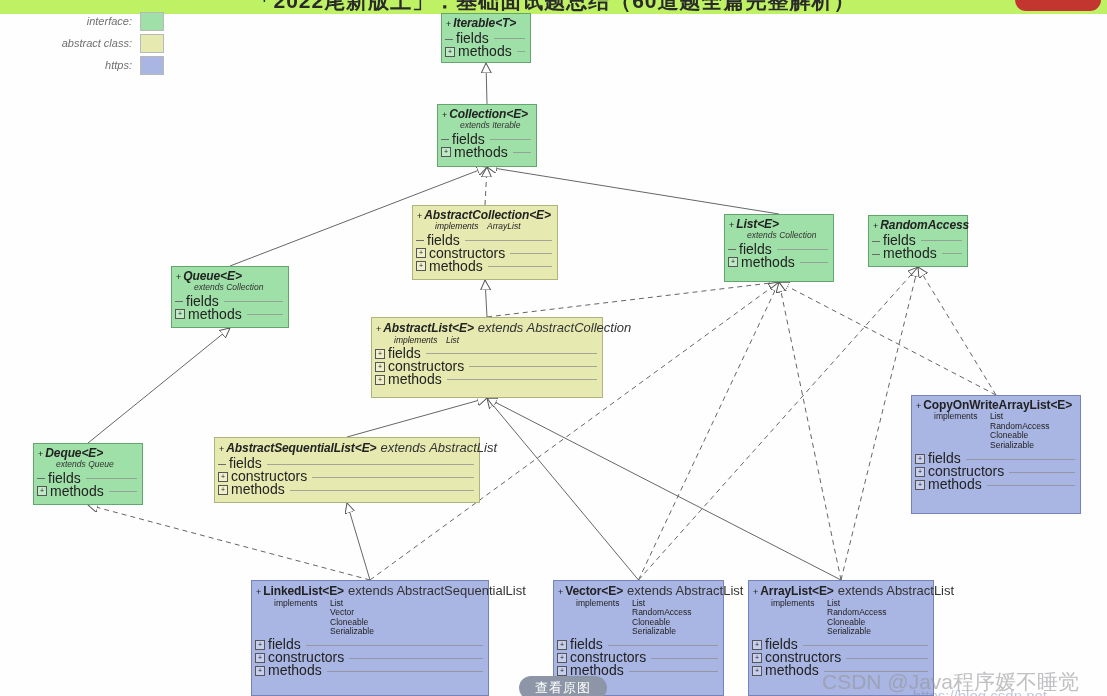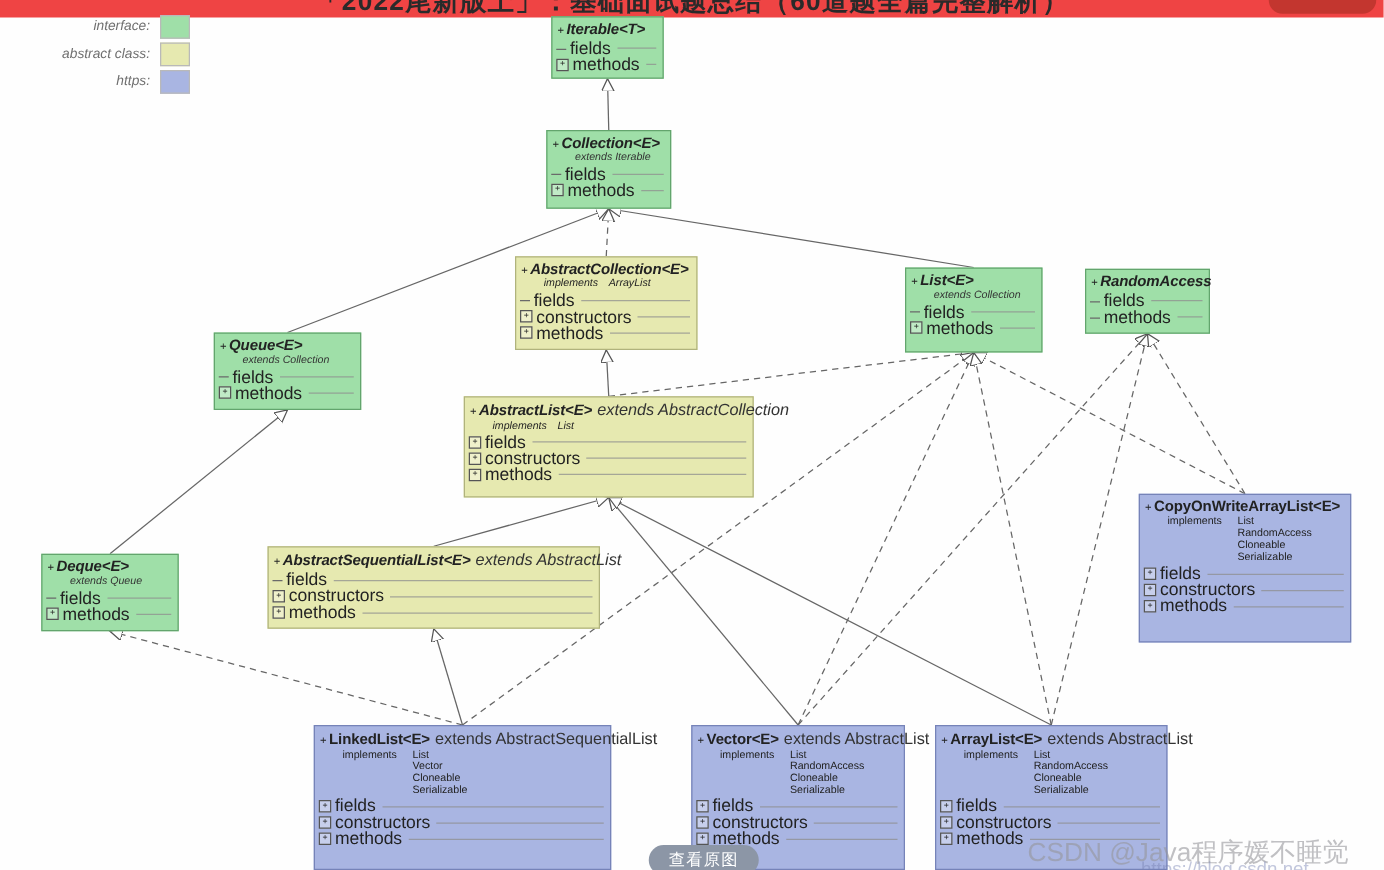--- a/index.html
+++ b/index.html
@@ -6,27 +6,27 @@
   body{
     width:1107px;height:696px;
     background:#ffffff;
     font-family:"Liberation Sans", sans-serif;
     position:relative;overflow:hidden;
   }
   #stage{position:absolute;inset:0;width:1107px;height:696px;overflow:hidden;background:#fefefe;}
 
   
   .topstrip{position:absolute;left:0;top:0;width:1107px;height:14px;overflow:hidden;
-    background:#ef4444;text-decoration:underline;}
+    background:#bef264;text-decoration:underline;}
   .topstrip .cut{position:absolute;top:-13px;left:0;width:1107px;text-align:center;
     font-size:21px;font-weight:bold;color:#2a2a2a;white-space:nowrap;letter-spacing:1px;}
   .topstrip .redbtn{position:absolute;top:-11px;right:6px;width:86px;height:22px;border-radius:11px;background:#c3362f;}
 
   
-  .legend{position:absolute;left:12px;top:10px;width:140px;}
+  .legend{position:absolute;left:24px;top:10px;width:140px;}
   .legend .row{display:flex;align-items:center;justify-content:flex-end;height:22px;}
   .legend .lbl{font-size:11px;font-style:italic;color:#6f6f6f;margin-right:8px;white-space:nowrap;}
   .legend .sw{width:22px;height:17px;border:1px solid #b9b9b9;}
 
   
   .box{position:absolute;border:1px solid #7b7b7b;box-sizing:border-box;
        font-size:9px;color:#222;line-height:1.12;}
   .box.iface{background:#9fdfa8;border-color:#63a56d;}
   .box.abs{background:#e6e9b0;border-color:#b0b37c;}
   .box.cls{background:#a9b5e2;border-color:#7683b8;}

